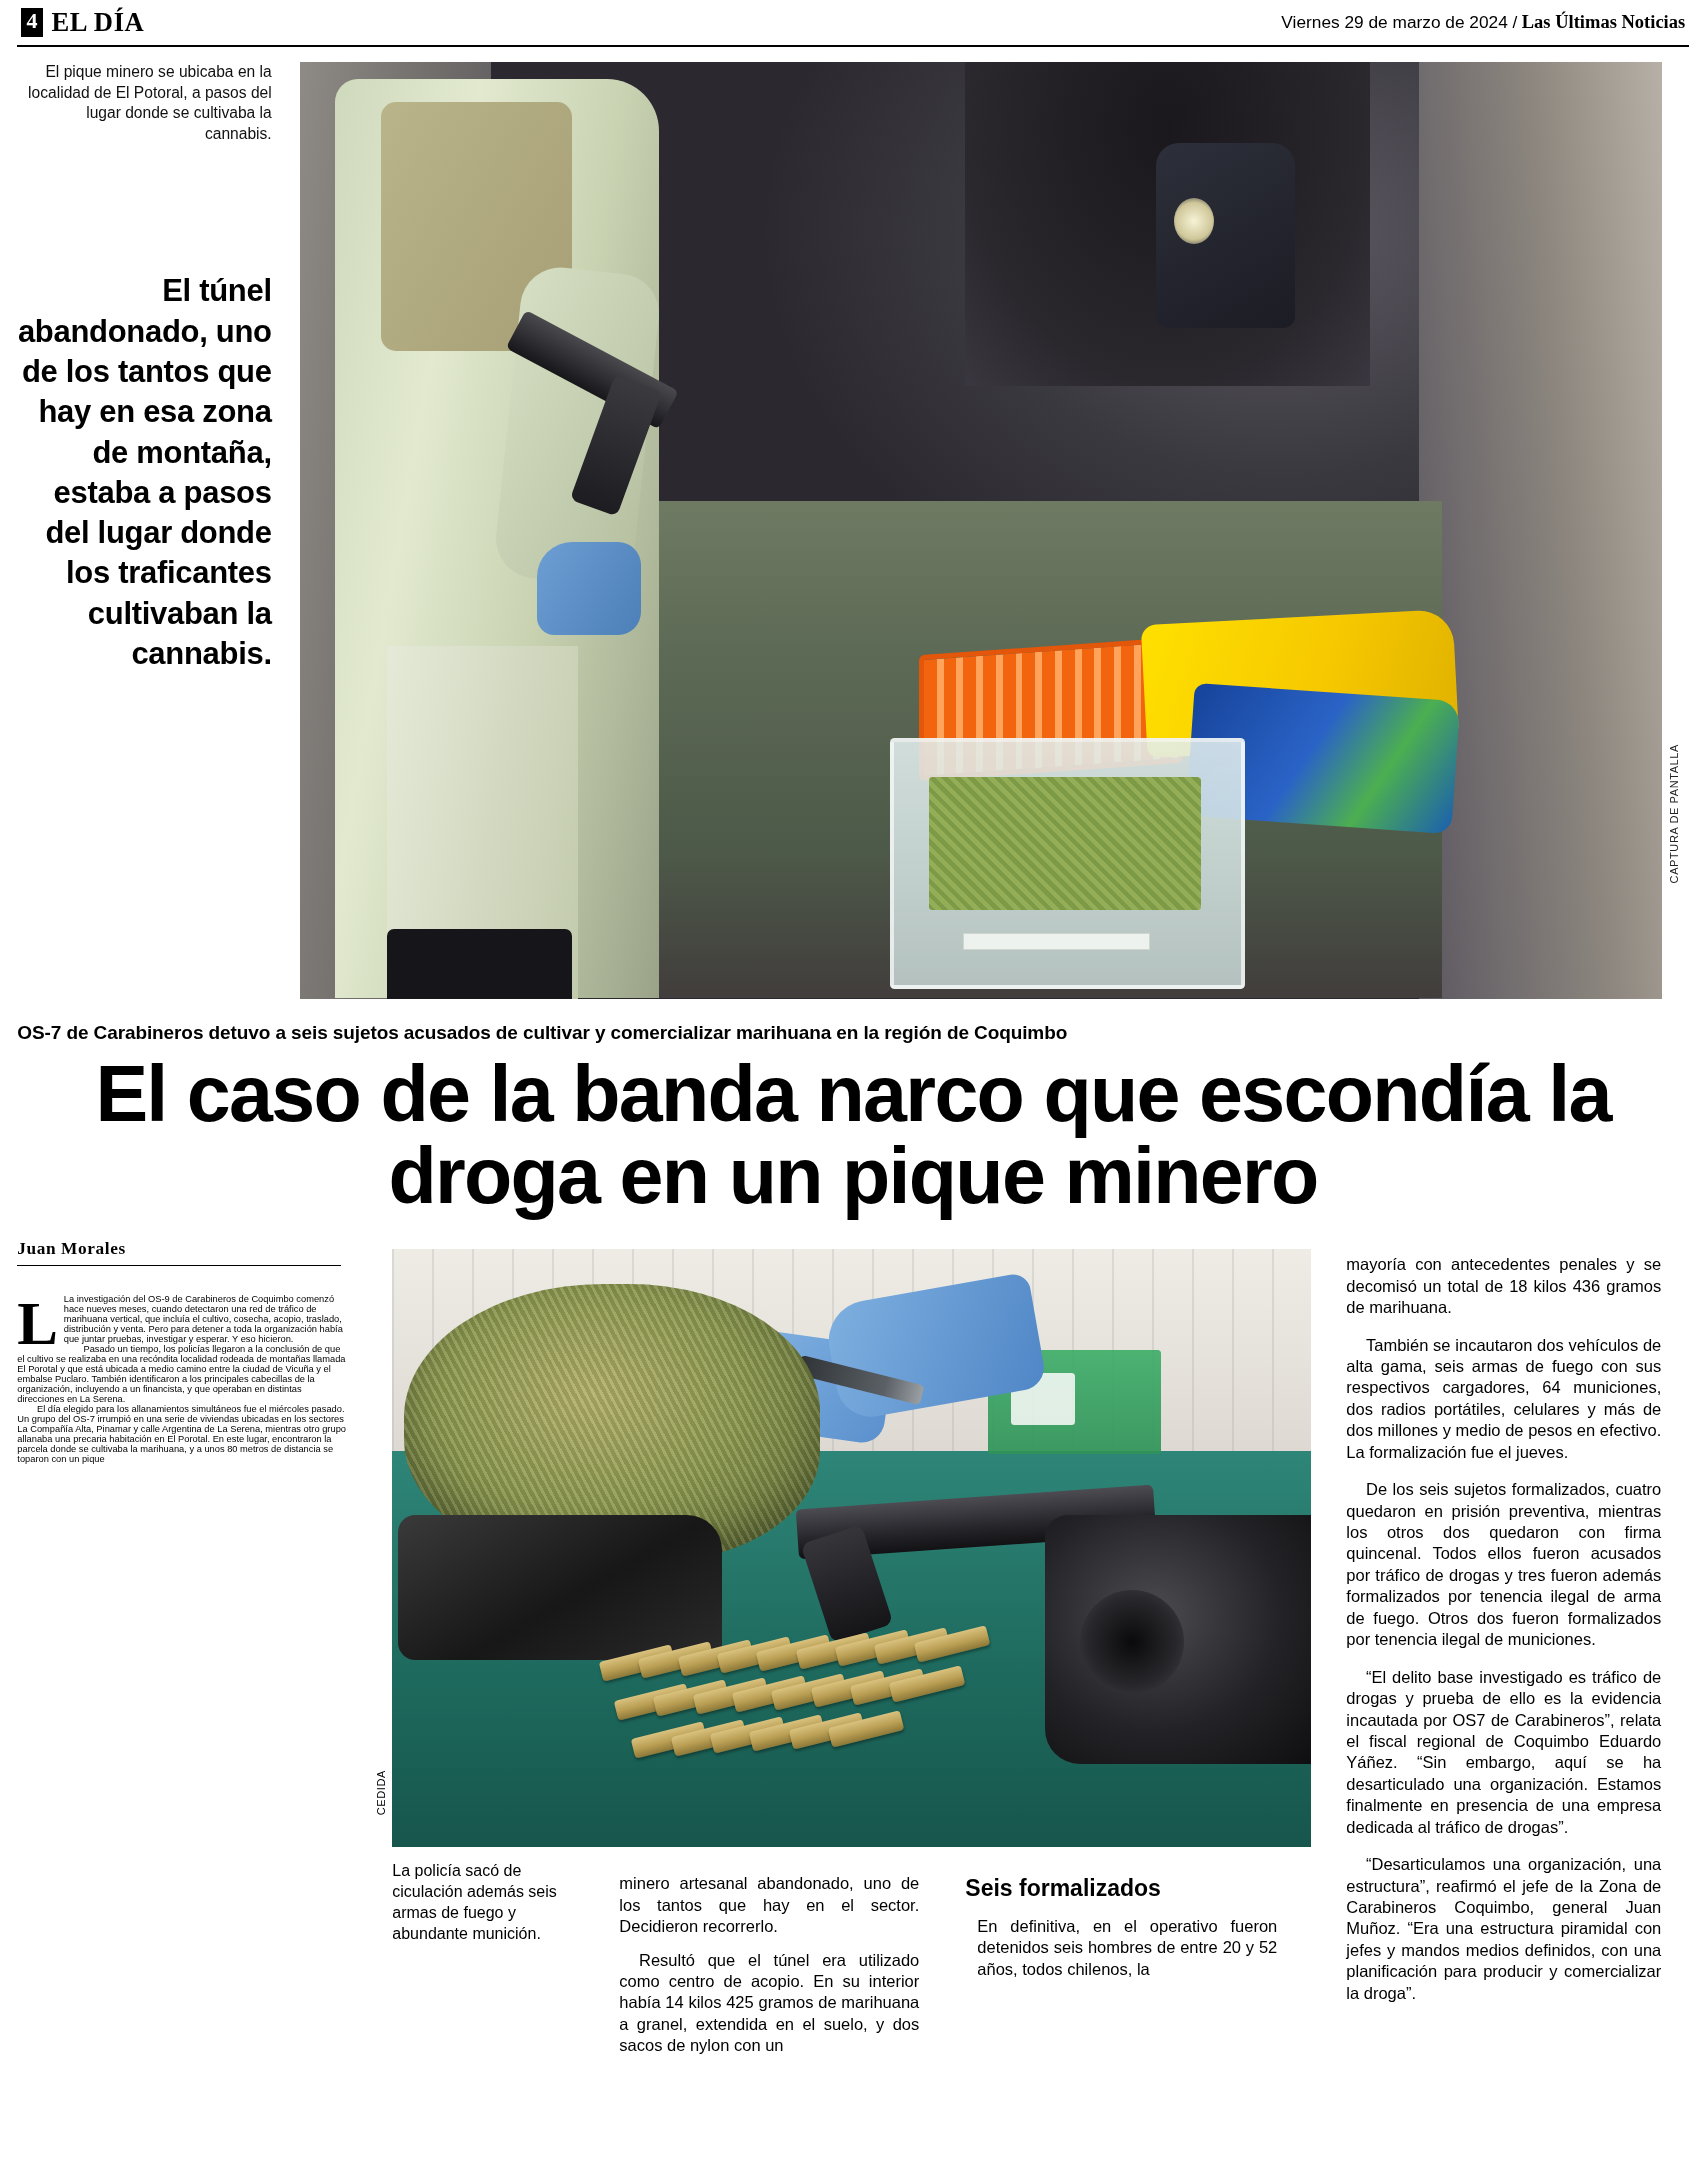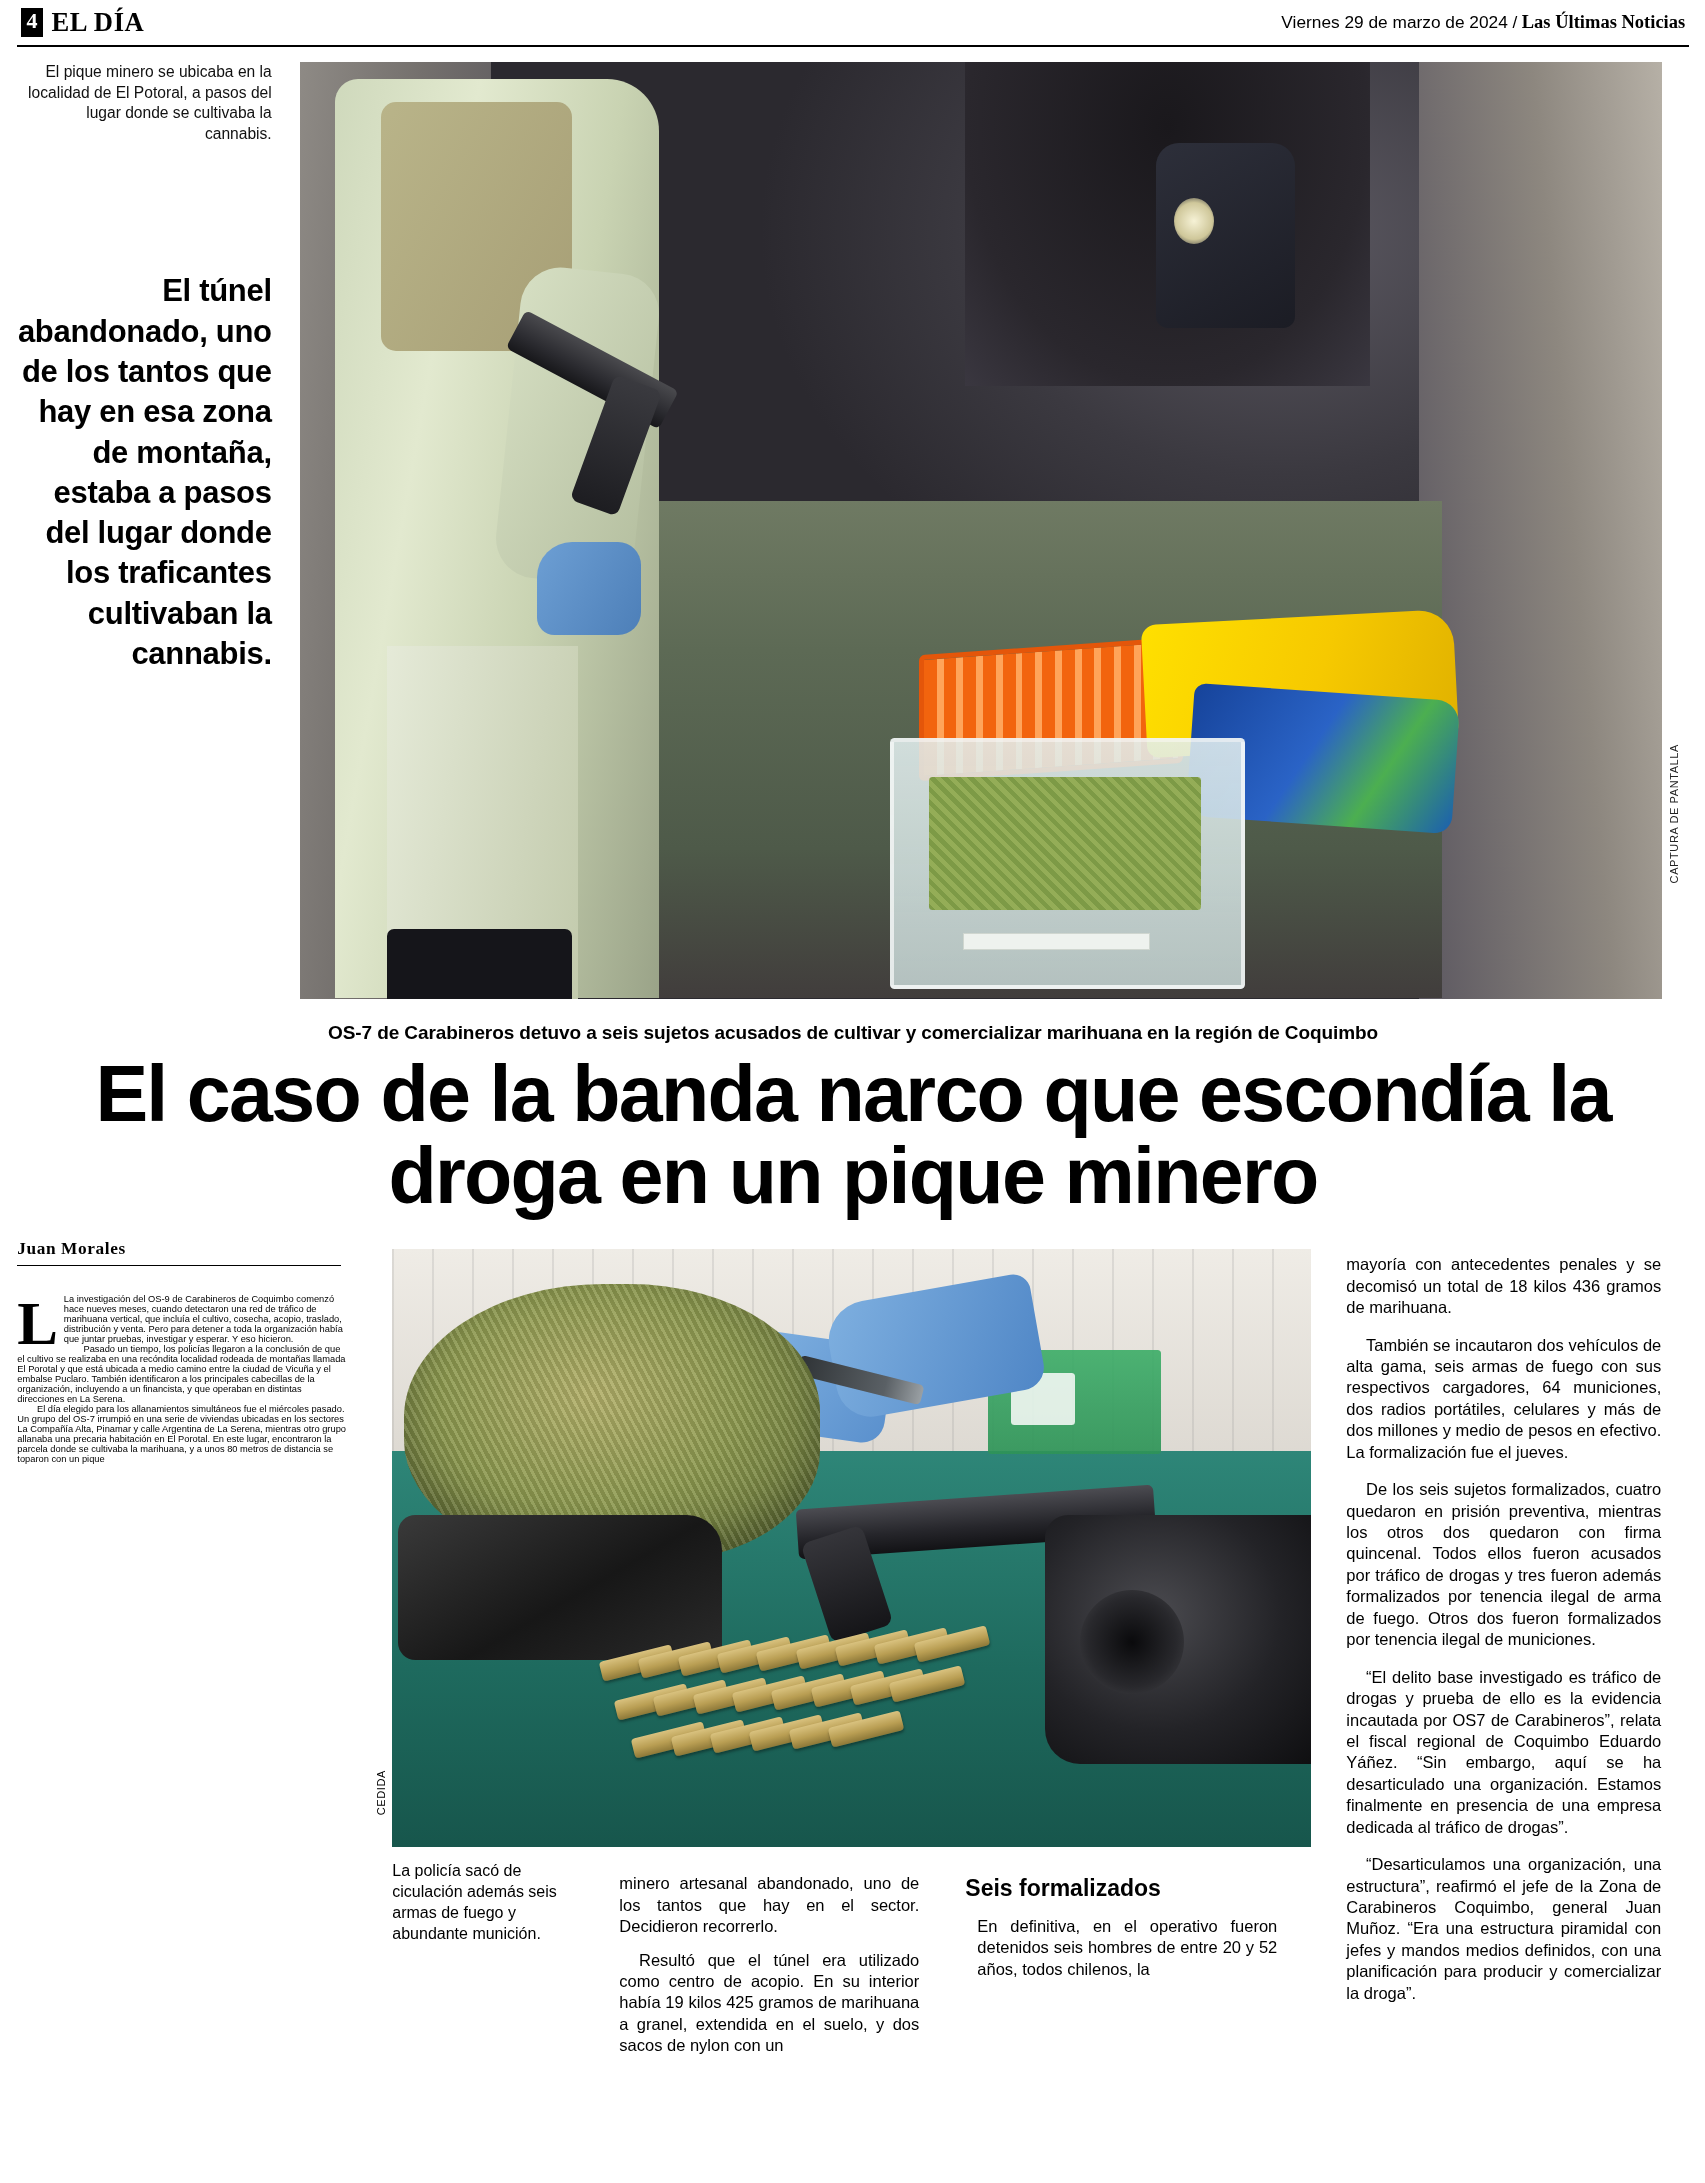--- a/index.html
+++ b/index.html
@@ -233,21 +233,21 @@
   }
   .box-label {
     position: absolute; left: 69px; top: 191px; width: 185px; height: 15px;
     background: #eef2ee;
     border: 1.2px solid #cfd6cf;
   }
 
   
   .kicker {
     margin-top: 11.6px;
-    text-align: center;
+    text-align: left;
     font-size: 19px;
     font-weight: bold;
     letter-spacing: -0.1px;
   }
   .headline {
     margin-top: 9.3px;
     text-align: center;
     font-family: "Liberation Sans", sans-serif;
     font-weight: bold;
     font-size: 79px;
@@ -555,21 +555,21 @@
       <p class="first"><span>mayoría con antecedentes penales y se decomisó un total de 18 kilos 436 gramos de marihuana.</span></p>
       <p><span>También se incautaron dos vehículos de alta gama, seis armas de fuego con sus respectivos cargadores, 64 municiones, dos radios portátiles, celulares y más de dos millones y medio de pesos en efectivo. La formalización fue el jueves.</span></p>
       <p><span>De los seis sujetos formalizados, cuatro quedaron en prisión preventiva, mientras los otros dos quedaron con firma quincenal. Todos ellos fueron acusados por tráfico de drogas y tres fueron además formalizados por tenencia ilegal de arma de fuego. Otros dos fueron formalizados por tenencia ilegal de municiones.</span></p>
       <p><span>“El delito base investigado es tráfico de drogas y prueba de ello es la evidencia incautada por OS7 de Carabineros”, relata el fiscal regional de Coquimbo Eduardo Yáñez. “Sin embargo, aquí se ha desarticulado una organización. Estamos finalmente en presencia de una empresa dedicada al tráfico de drogas”.</span></p>
       <p><span>“Desarticulamos una organización, una estructura”, reafirmó el jefe de la Zona de Carabineros Coquimbo, general Juan Muñoz. “Era una estructura piramidal con jefes y mandos medios definidos, con una planificación para producir y comercializar la droga”.</span></p>
     </div>
 
     <div class="bottom-cols">
       <div class="bcol" id="bcol2">
         <p class="first"><span>minero artesanal abandonado, uno de los tantos que hay en el sector. Decidieron recorrerlo.</span></p>
-        <p><span>Resultó que el túnel era utilizado como centro de acopio. En su interior había 19 kilos 425 gramos de marihuana a granel, extendida en el suelo, y dos sacos de nylon con un</span></p>
+        <p><span>Resultó que el túnel era utilizado como centro de acopio. En su interior había 14 kilos 425 gramos de marihuana a granel, extendida en el suelo, y dos sacos de nylon con un</span></p>
       </div>
       <div class="bcol" id="bcol3">
         <div class="subhead">Seis formalizados</div>
         <p class="first"><span>En definitiva, en el operativo fueron detenidos seis hombres de entre 20 y 52 años, todos chilenos, la</span></p>
       </div>
     </div>
 
   </div>
 </div>
 

